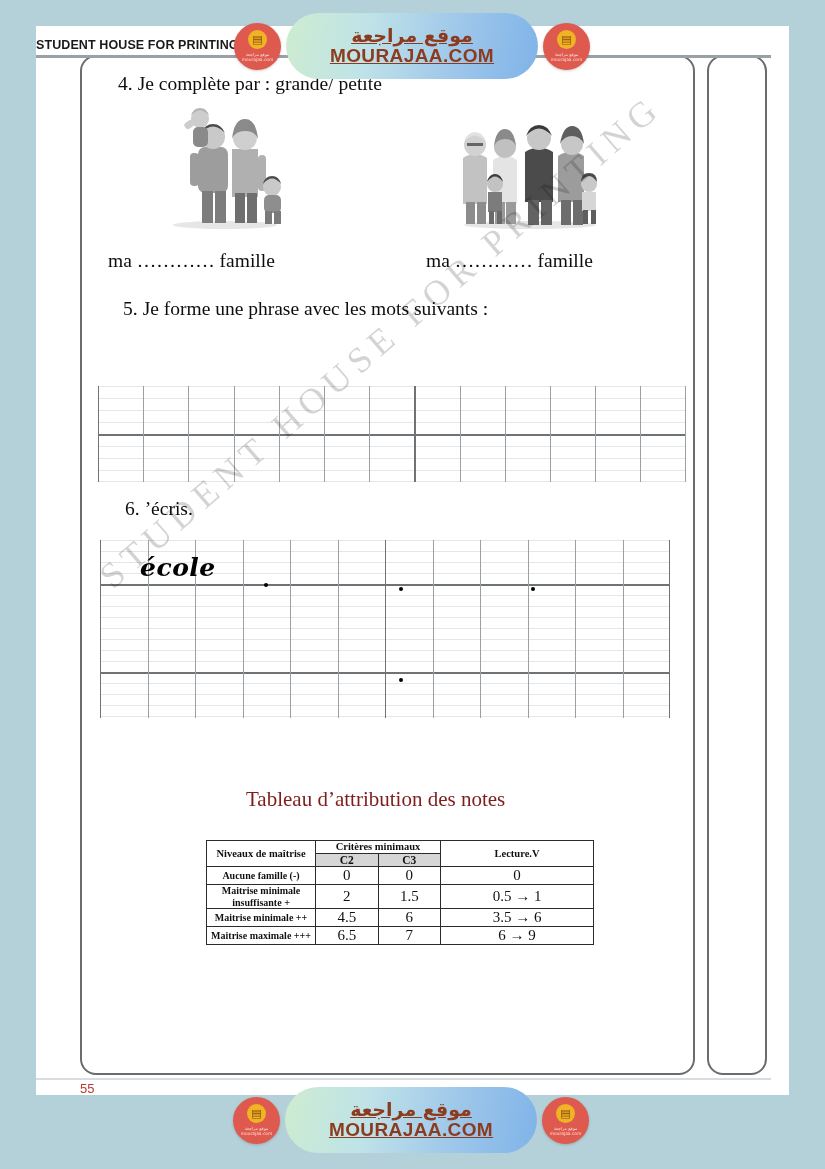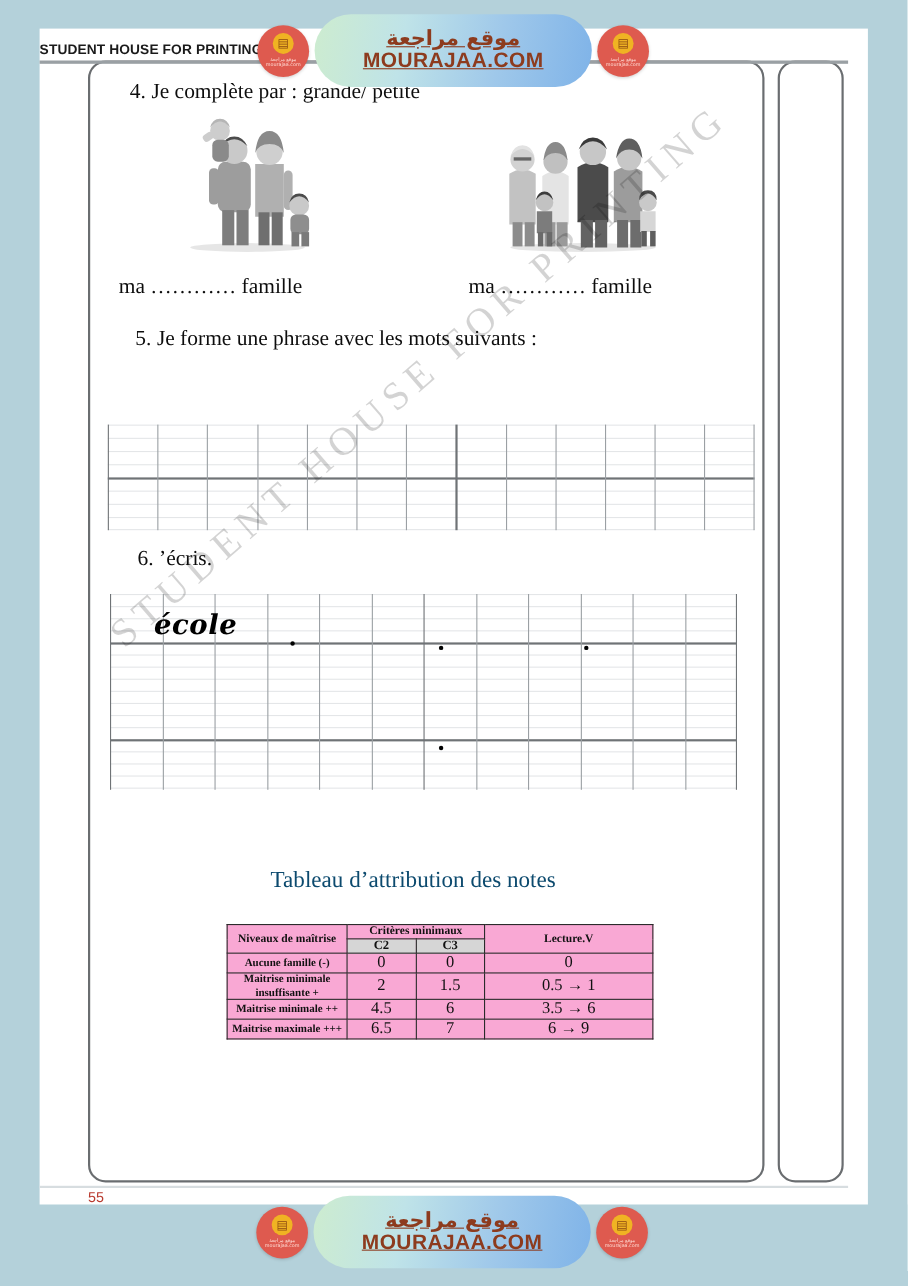--- a/index.html
+++ b/index.html
@@ -60,26 +60,26 @@
   .cursive{
     position:absolute;
     font-family:"DejaVu Serif", serif;
     font-style:italic;font-size:25px;color:#000;white-space:nowrap;
     letter-spacing:.5px;
   }
   .dotmark{position:absolute;width:4px;height:4px;border-radius:50%;background:#000;}
   
   .tbl-title{
     position:absolute;font-family:"Liberation Serif", serif;
-    font-size:21px;color:#0c4a6e;white-space:nowrap;
+    font-size:21px;color:#7f1d1d;white-space:nowrap;
   }
   table.notes{
     position:absolute;border-collapse:collapse;
     font-family:"Liberation Serif", serif;
-    background:#f9a8d4;
+    background:#ffffff;
   }
   table.notes td,table.notes th{
     border:1px solid #2b2b2b;padding:0;text-align:center;vertical-align:middle;
     color:#111;
   }
   th.hd{font-size:10.5px;font-weight:700;line-height:1.15;padding:4px 3px;}
   th.sub{font-size:11.5px;font-weight:700;background:#d6d6d6;padding:2px 3px;}
   td.lvl{font-size:10px;font-weight:700;text-align:left;padding:3px 4px;line-height:1.15;}
   td.val{font-size:15px;padding:3px 4px;font-family:"Liberation Serif", serif;}
   

